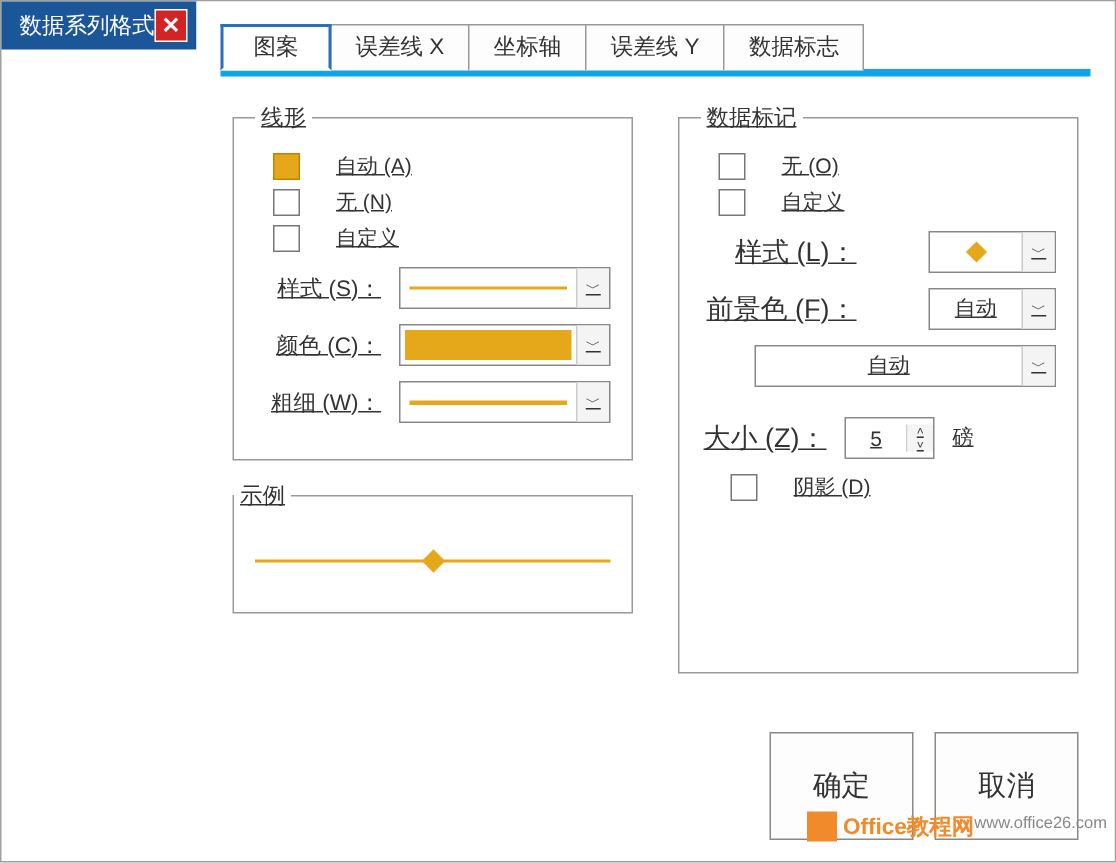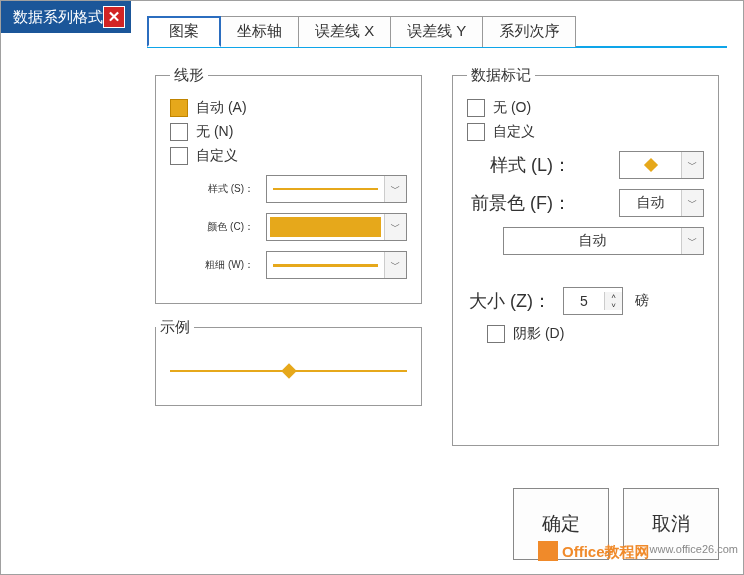--- a/index.html
+++ b/index.html
@@ -13,37 +13,37 @@
       background: #1b5699; color: #fff; height: 32px; display: flex; align-items: center;
       padding: 0 6px 0 12px; font-size: 15px;
     }
     .titlebar-title { flex: 1; }
     .close-btn {
       width: 22px; height: 22px; background: #d22424; color: #fff; display: flex;
       align-items: center; justify-content: center; font-weight: bold; font-size: 15px;
       cursor: pointer; border: 1px solid #fff;
     }
     .body-area { flex: 1; padding: 14px 16px 0 16px; background: #fff; display: flex; flex-direction: column; }
-    .tabs { display: flex; border-bottom: 2px solid #0ea5e9; }
+    .tabs { display: flex; border-bottom: 5px solid #0ea5e9; }
     .tab {
       padding: 5px 16px; border: 1px solid #999; border-bottom: none; margin-right: -1px;
       background: #fdfdfd; font-size: 15px; cursor: pointer; position: relative; top: 1px;
     }
     .tab.active { border: 2px solid #2b6dbf; border-bottom: 2px solid #fff; background: #fff; z-index: 2; padding: 4px 20px; }
     .panel { flex: 1; padding: 18px 8px 8px 8px; display: flex; gap: 30px; }
     fieldset {
-      border: 1px solid #999; padding: 8px 14px 14px 14px; margin: 0 0 14px 0;
+      border: 1px solid #999; padding: 8px 14px 14px 14px; margin: 0 0 14px 0; text-decoration: underline;
     }
     legend { font-size: 15px; padding: 0 4px; }
     .col { flex: 1; min-width: 0; }
-    .opt { display: flex; align-items: center; gap: 8px; margin: 6px 0; }
+    .opt { display: flex; align-items: center; gap: 24px; margin: 6px 12px; }
     .cb { width: 18px; height: 18px; border: 1px solid #777; display: inline-block; background: #fff; }
     .cb.orange { background: #e6a81b; border-color: #c08400; }
     .row { display: flex; align-items: center; margin: 10px 0; gap: 6px; }
-    .row-label { width: 90px; text-align: right; padding-right: 6px; font-size: 10px; }
+    .row-label { width: 90px; text-align: right; padding-right: 6px; font-size: 15px; }
     .row-label-r { width: 110px; text-align: right; padding-right: 6px; font-size: 18px; }
     .combo {
       display: flex; align-items: center; border: 1px solid #888; height: 28px;
       background: #fff; min-width: 0;
     }
     .combo-l { flex: 1; }
     .combo-r { flex: 1; }
     .combo-display { flex: 1; display: flex; align-items: center; justify-content: center; height: 100%; padding: 0 6px; overflow: hidden; }
     .combo-arrow {
       width: 22px; height: 100%; display: flex; align-items: center; justify-content: center;
@@ -87,24 +87,24 @@
   <div class="titlebar">
     <span class="titlebar-title">数据系列格式</span>
     <div class="close-btn">
       <span>✕</span>
     </div>
   </div>
 
   <div class="body-area">
     <div class="tabs">
       <div class="tab active">图案</div>
+      <div class="tab">误差线 X</div>
       <div class="tab">坐标轴</div>
-      <div class="tab">误差线 X</div>
       <div class="tab">误差线 Y</div>
-      <div class="tab">系列次序</div>
+      <div class="tab">数据标志</div>
     </div>
 
     <div class="panel">
 
       <div class="col">
         <fieldset>
           <legend>线形</legend>
           <div class="opt">
             <span class="cb orange"></span>
             <span>自动 (A)</span>
@@ -183,21 +183,21 @@
               <div class="combo-arrow">﹀</div>
             </div>
           </div>
           <div class="row">
             <div class="combo combo-r" style="margin-left:36px">
               <div class="combo-display">自动</div>
               <div class="combo-arrow">﹀</div>
             </div>
           </div>
 
-          <div class="row" style="margin-top:32px">
+          <div class="row" style="margin-top:20px">
             <span class="row-label-r" style="width:90px">大小 (Z)：</span>
             <div class="spin">
               <span class="spin-val">5</span>
               <div class="spin-btns">
                 <span>˄</span>
                 <span>˅</span>
               </div>
             </div>
             <span class="unit">磅</span>
           </div>

